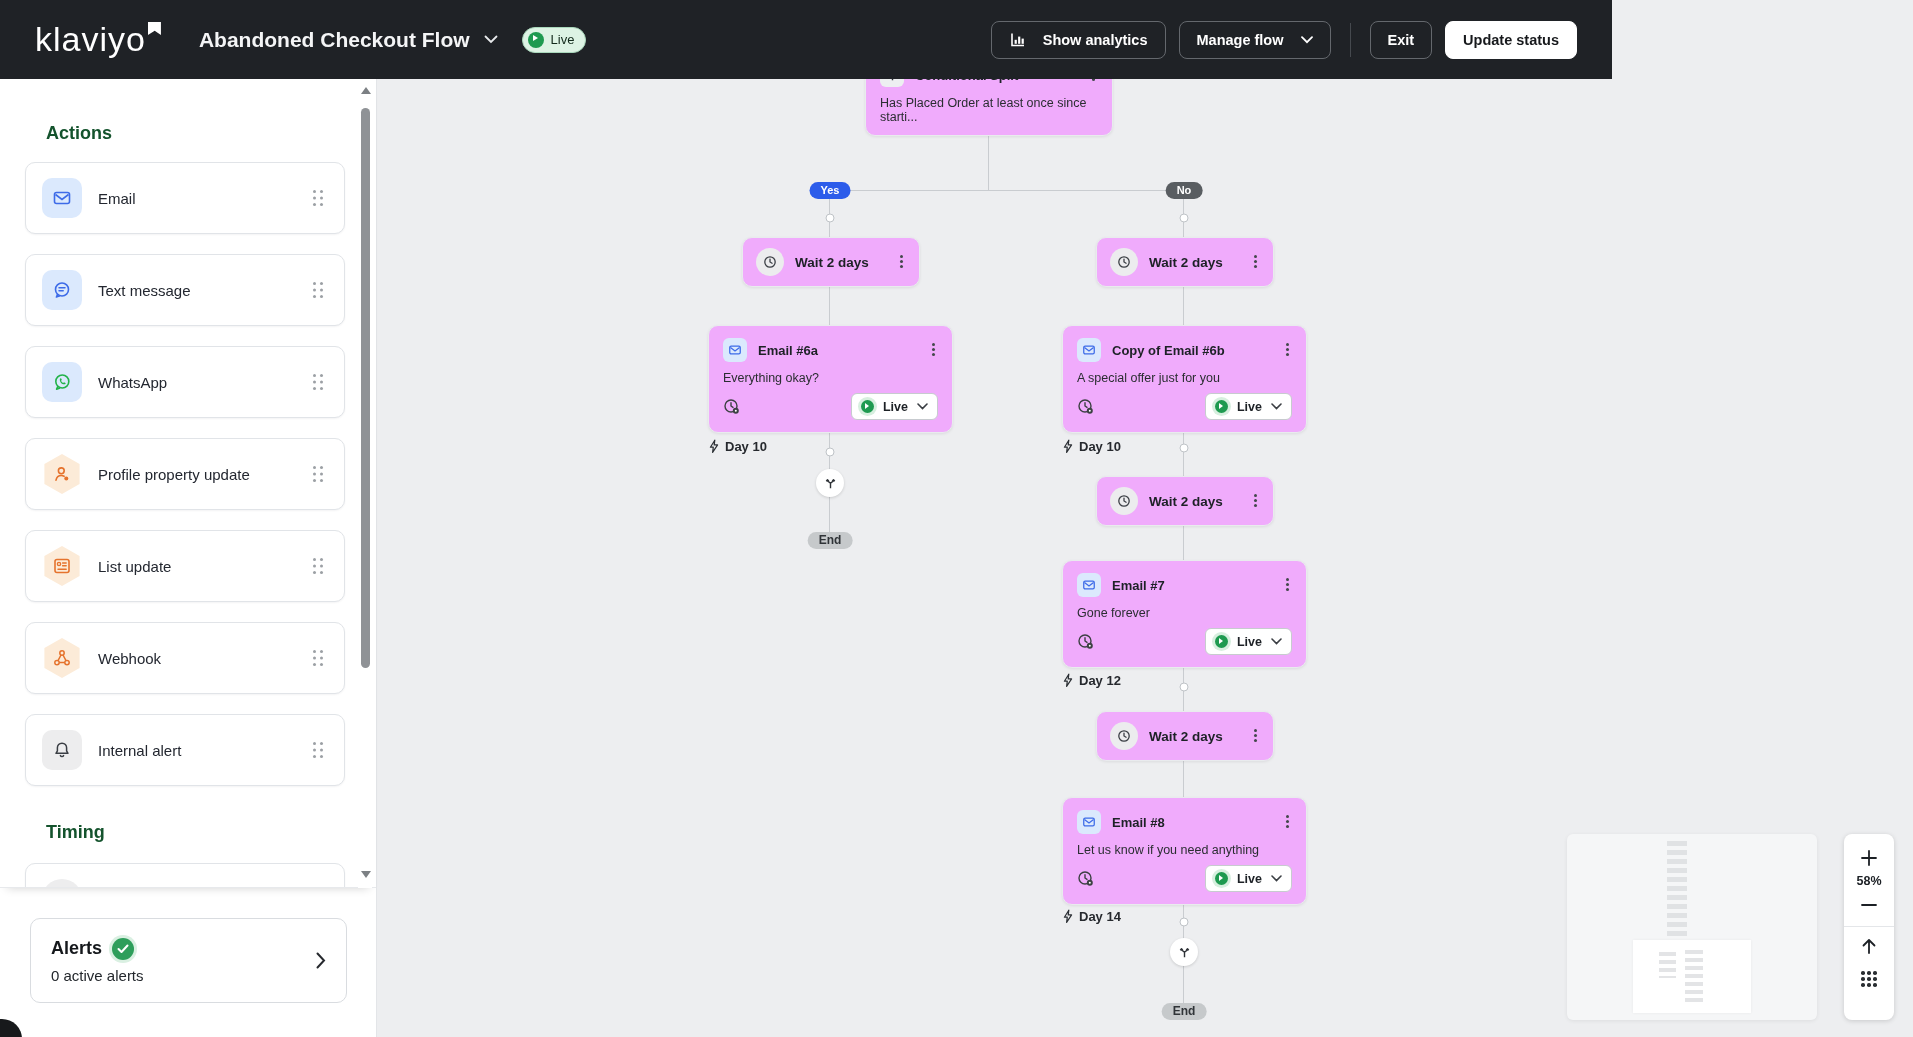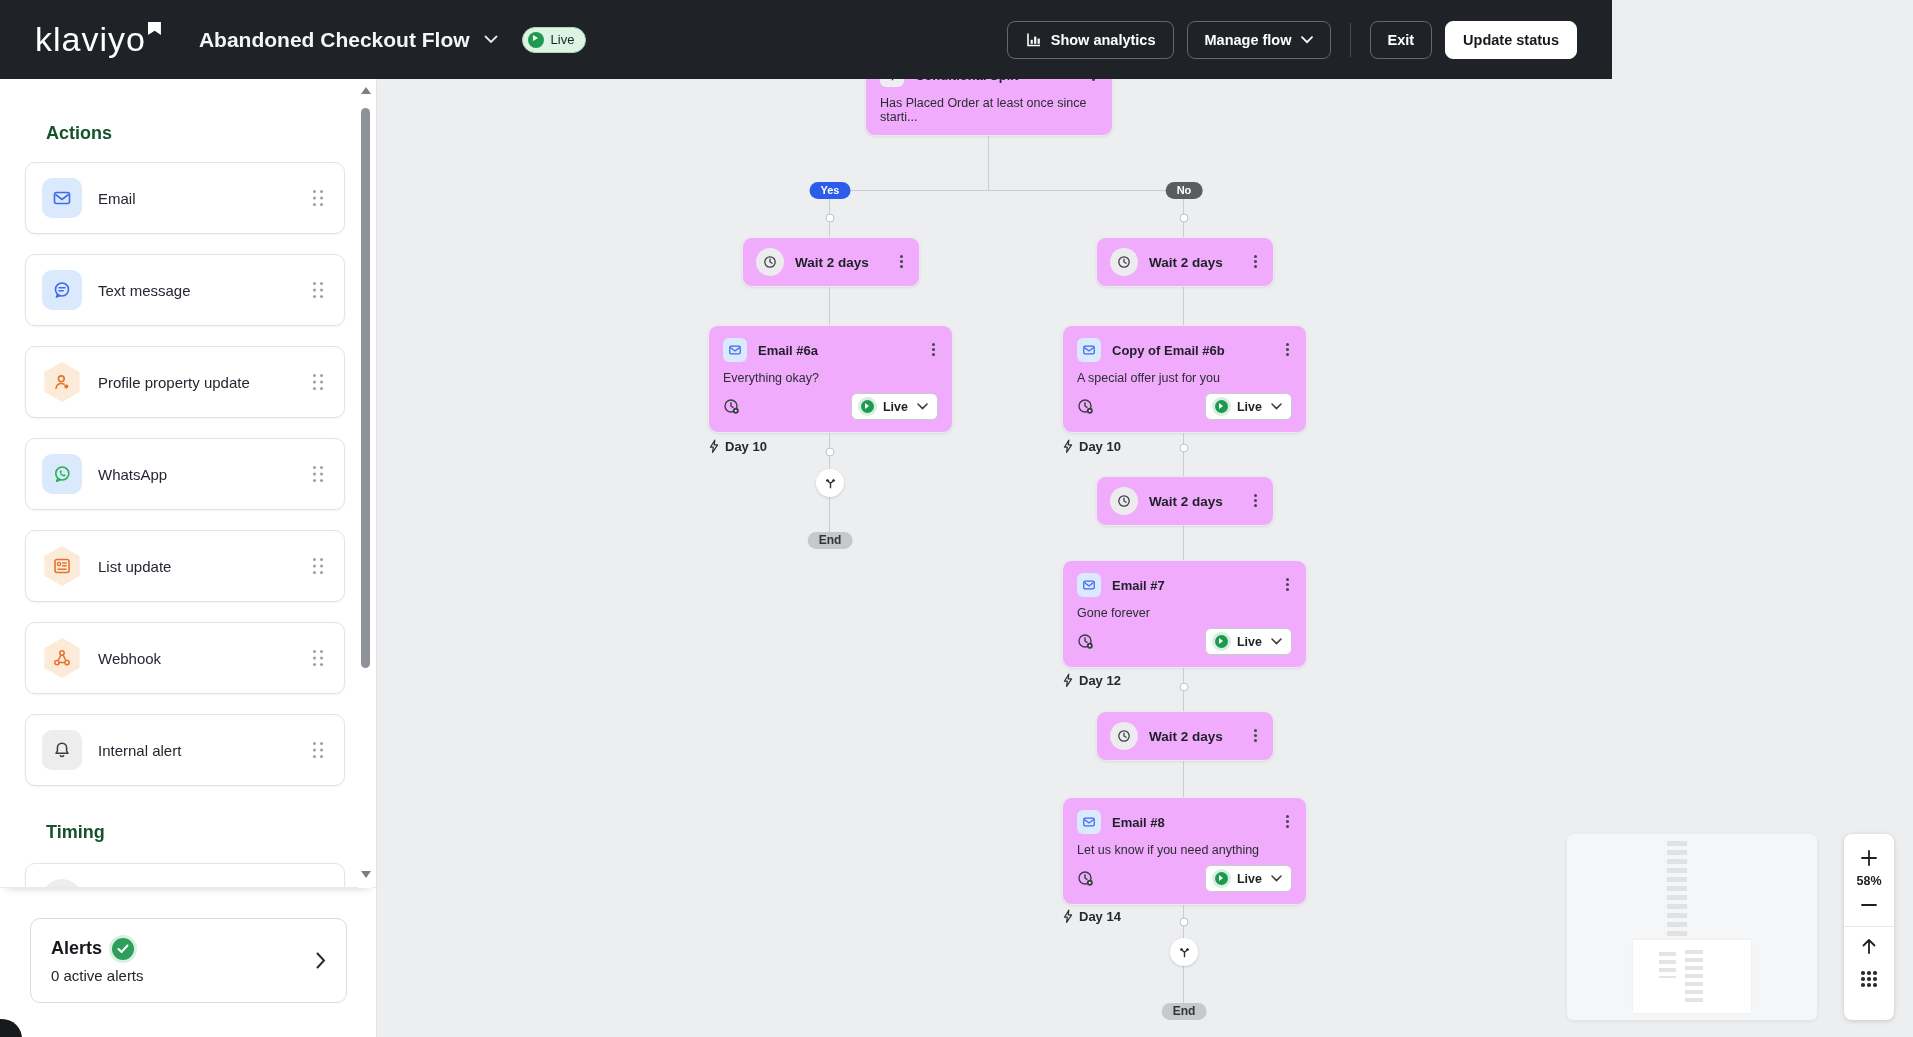--- a/index.html
+++ b/index.html
@@ -12,21 +12,21 @@
   .logo .flag{width:13px;height:13px;background:#fff;margin:2px 0 0 2px;clip-path:polygon(0 0,100% 0,100% 100%,52% 68%,0 100%);}
   .title-wrap{display:flex;align-items:center;margin-left:38px;gap:14px;}
   .flow-title{margin:0;color:#f4f5f6;font-size:21px;font-weight:700;}
   .title-chev{cursor:pointer;display:flex;}
   .live-badge{display:inline-flex;align-items:center;gap:7px;background:#ddf3e4;border:1px solid #a9d8bb;border-radius:13px;height:26px;padding:0 11px 0 5px;margin-left:10px;}
   .live-badge .play-dot{width:16px;height:16px;}
   .live-badge span.lbl{font-size:13px;color:#122a1b;font-weight:400;}
   .play-dot{position:relative;display:inline-block;width:14px;height:14px;border-radius:50%;background:#1e9a50;flex:none;}
   .play-dot::before{content:"";position:absolute;left:5px;top:3.5px;border-left:5px solid #fff;border-top:3.5px solid transparent;border-bottom:3.5px solid transparent;}
   .topbar-actions{margin-left:auto;display:flex;align-items:center;gap:13px;}
-  .tb-btn{display:inline-flex;align-items:center;gap:9px;height:38px;padding:0 17px;background:transparent;border:1px solid #64686d;border-radius:8px;color:#fff;font-size:14.5px;font-weight:700;cursor:pointer;}
+  .tb-btn{display:inline-flex;align-items:center;gap:17px;height:38px;padding:0 17px;background:transparent;border:1px solid #64686d;border-radius:8px;color:#fff;font-size:14.5px;font-weight:700;cursor:pointer;}
   .tb-btn.primary{background:#fff;border-color:#fff;color:#17191c;}
   .tb-divider{width:1px;height:34px;background:#45494e;margin:0 6px;}
 
   
   .sidebar{position:absolute;left:0;top:79px;width:376px;height:958px;background:#fff;z-index:20;}
   .sidebar-scroll{position:absolute;left:0;top:0;width:376px;height:809px;overflow:hidden;border-bottom:1px solid #e7e9ec;box-shadow:0 7px 9px -7px rgba(0,0,0,.18);}
   .side-heading{margin:16px;padding:0;position:relative;left:30px;font-size:18px;font-weight:700;color:#14532d;}
   .h-actions{top:28px;margin-bottom:46px;}
   .h-timing{top:16px;margin-bottom:36px;}
   .action-card{position:relative;left:25px;width:320px;height:72px;margin-bottom:20px;background:#fff;border:1px solid #e1e4e8;border-radius:10px;box-shadow:0 1px 2px rgba(16,24,40,.05);display:flex;align-items:center;padding:0 20px 0 16px;gap:16px;cursor:grab;}
@@ -171,40 +171,40 @@
               <circle cx="10" cy="9.5" r="6.5" stroke="#3d6be8" stroke-width="1.6" fill="none"></circle>
               <path d="M5.6 14.4 L4.4 17 L7.8 15.8" stroke="#3d6be8" stroke-width="1.6" fill="none" stroke-linejoin="round"></path>
               <path d="M7 7.8 H13 M7 10.8 H11.2" stroke="#3d6be8" stroke-width="1.5" stroke-linecap="round"></path>
             </svg>
         </span>
         <span class="action-label">Text message</span>
         <span class="drag-handle"></span>
       </div>
 
       <div class="action-card">
+        <span class="icon-box bg-blue-sq">
+          <svg width="20" height="20" viewBox="0 0 20 20">
+              <circle cx="10.3" cy="9.5" r="6.5" stroke="#23b34a" stroke-width="1.6" fill="none"></circle>
+              <path d="M5.9 14.4 L4.6 17.2 L8 16" stroke="#23b34a" stroke-width="1.6" fill="none" stroke-linejoin="round"></path>
+              <path d="M7.9 6.9c.3-.8 1.4-.8 1.6.1l.3 1-.8.8c.4 1 1.1 1.7 2.1 2.2l.9-.7 1 .4c.9.3.8 1.4-.1 1.6-2.8.6-5.6-2.6-5-5.4z" fill="#23b34a"></path>
+            </svg>
+        </span>
+        <span class="action-label">WhatsApp</span>
+        <span class="drag-handle"></span>
+      </div>
+
+      <div class="action-card">
         <span class="icon-box bg-orange-hex">
           <svg width="20" height="20" viewBox="0 0 20 20">
               <circle cx="9.3" cy="6.8" r="2.9" stroke="#e5732d" stroke-width="1.6" fill="none"></circle>
               <path d="M4 16.2c.6-3.1 2.7-4.7 5.3-4.7 1 0 2 .3 2.8.8" stroke="#e5732d" stroke-width="1.6" fill="none" stroke-linecap="round"></path>
               <circle cx="14.3" cy="14.6" r="2" fill="#e5732d"></circle>
             </svg>
         </span>
         <span class="action-label">Profile property update</span>
-        <span class="drag-handle"></span>
-      </div>
-
-      <div class="action-card">
-        <span class="icon-box bg-blue-sq">
-          <svg width="20" height="20" viewBox="0 0 20 20">
-              <circle cx="10.3" cy="9.5" r="6.5" stroke="#23b34a" stroke-width="1.6" fill="none"></circle>
-              <path d="M5.9 14.4 L4.6 17.2 L8 16" stroke="#23b34a" stroke-width="1.6" fill="none" stroke-linejoin="round"></path>
-              <path d="M7.9 6.9c.3-.8 1.4-.8 1.6.1l.3 1-.8.8c.4 1 1.1 1.7 2.1 2.2l.9-.7 1 .4c.9.3.8 1.4-.1 1.6-2.8.6-5.6-2.6-5-5.4z" fill="#23b34a"></path>
-            </svg>
-        </span>
-        <span class="action-label">WhatsApp</span>
         <span class="drag-handle"></span>
       </div>
 
       <div class="action-card">
         <span class="icon-box bg-orange-hex">
           <svg width="20" height="20" viewBox="0 0 20 20">
               <rect x="3" y="3.5" width="14" height="13" rx="2" stroke="#e5732d" stroke-width="1.6" fill="none"></rect>
               <circle cx="7" cy="8" r="1.6" stroke="#e5732d" stroke-width="1.4" fill="none"></circle>
               <path d="M10.6 7 H14.2 M10.6 9.8 H14.2 M6 13.2 H14.2" stroke="#e5732d" stroke-width="1.4" stroke-linecap="round"></path>
             </svg>

